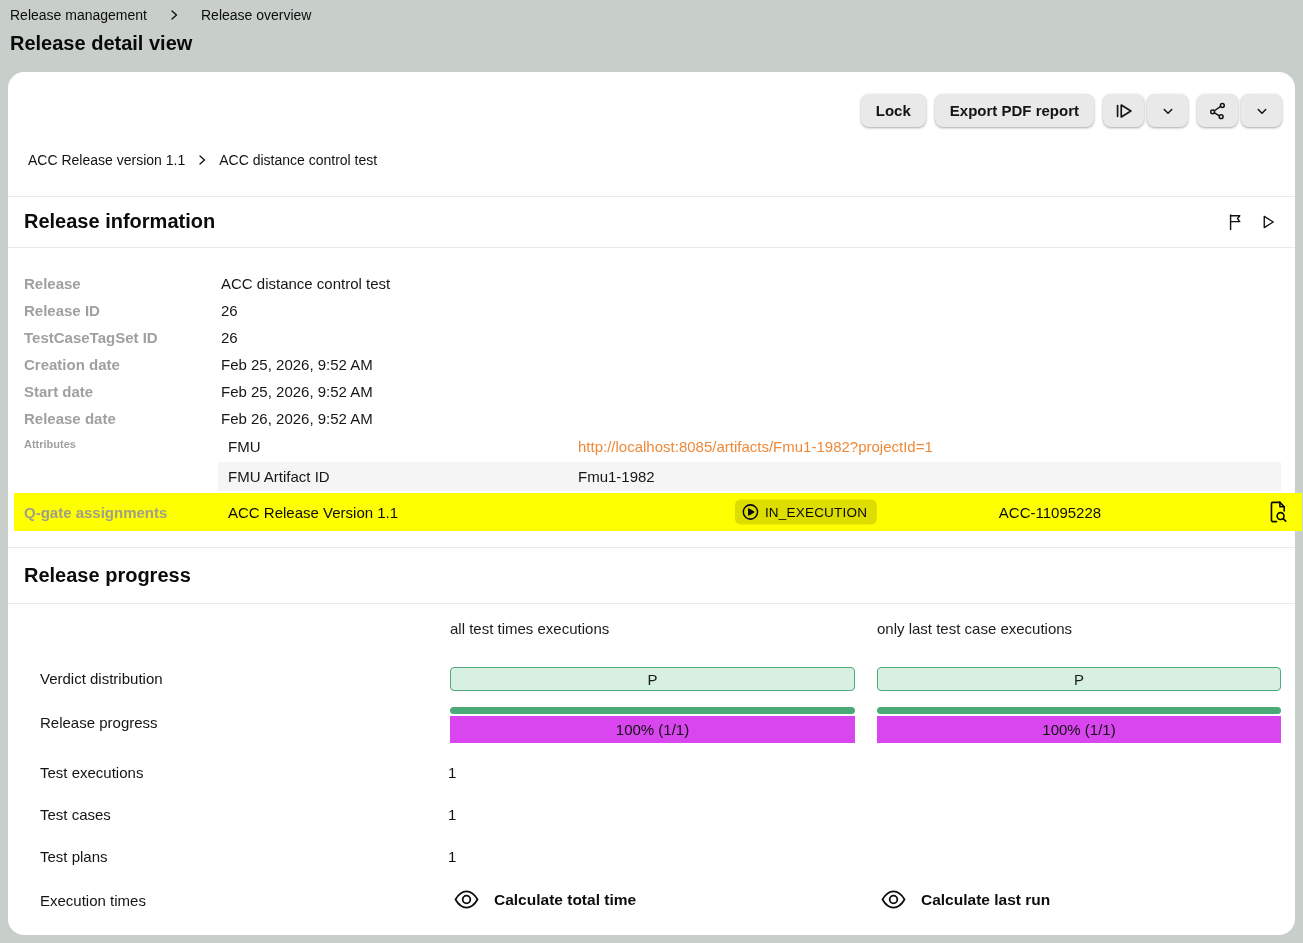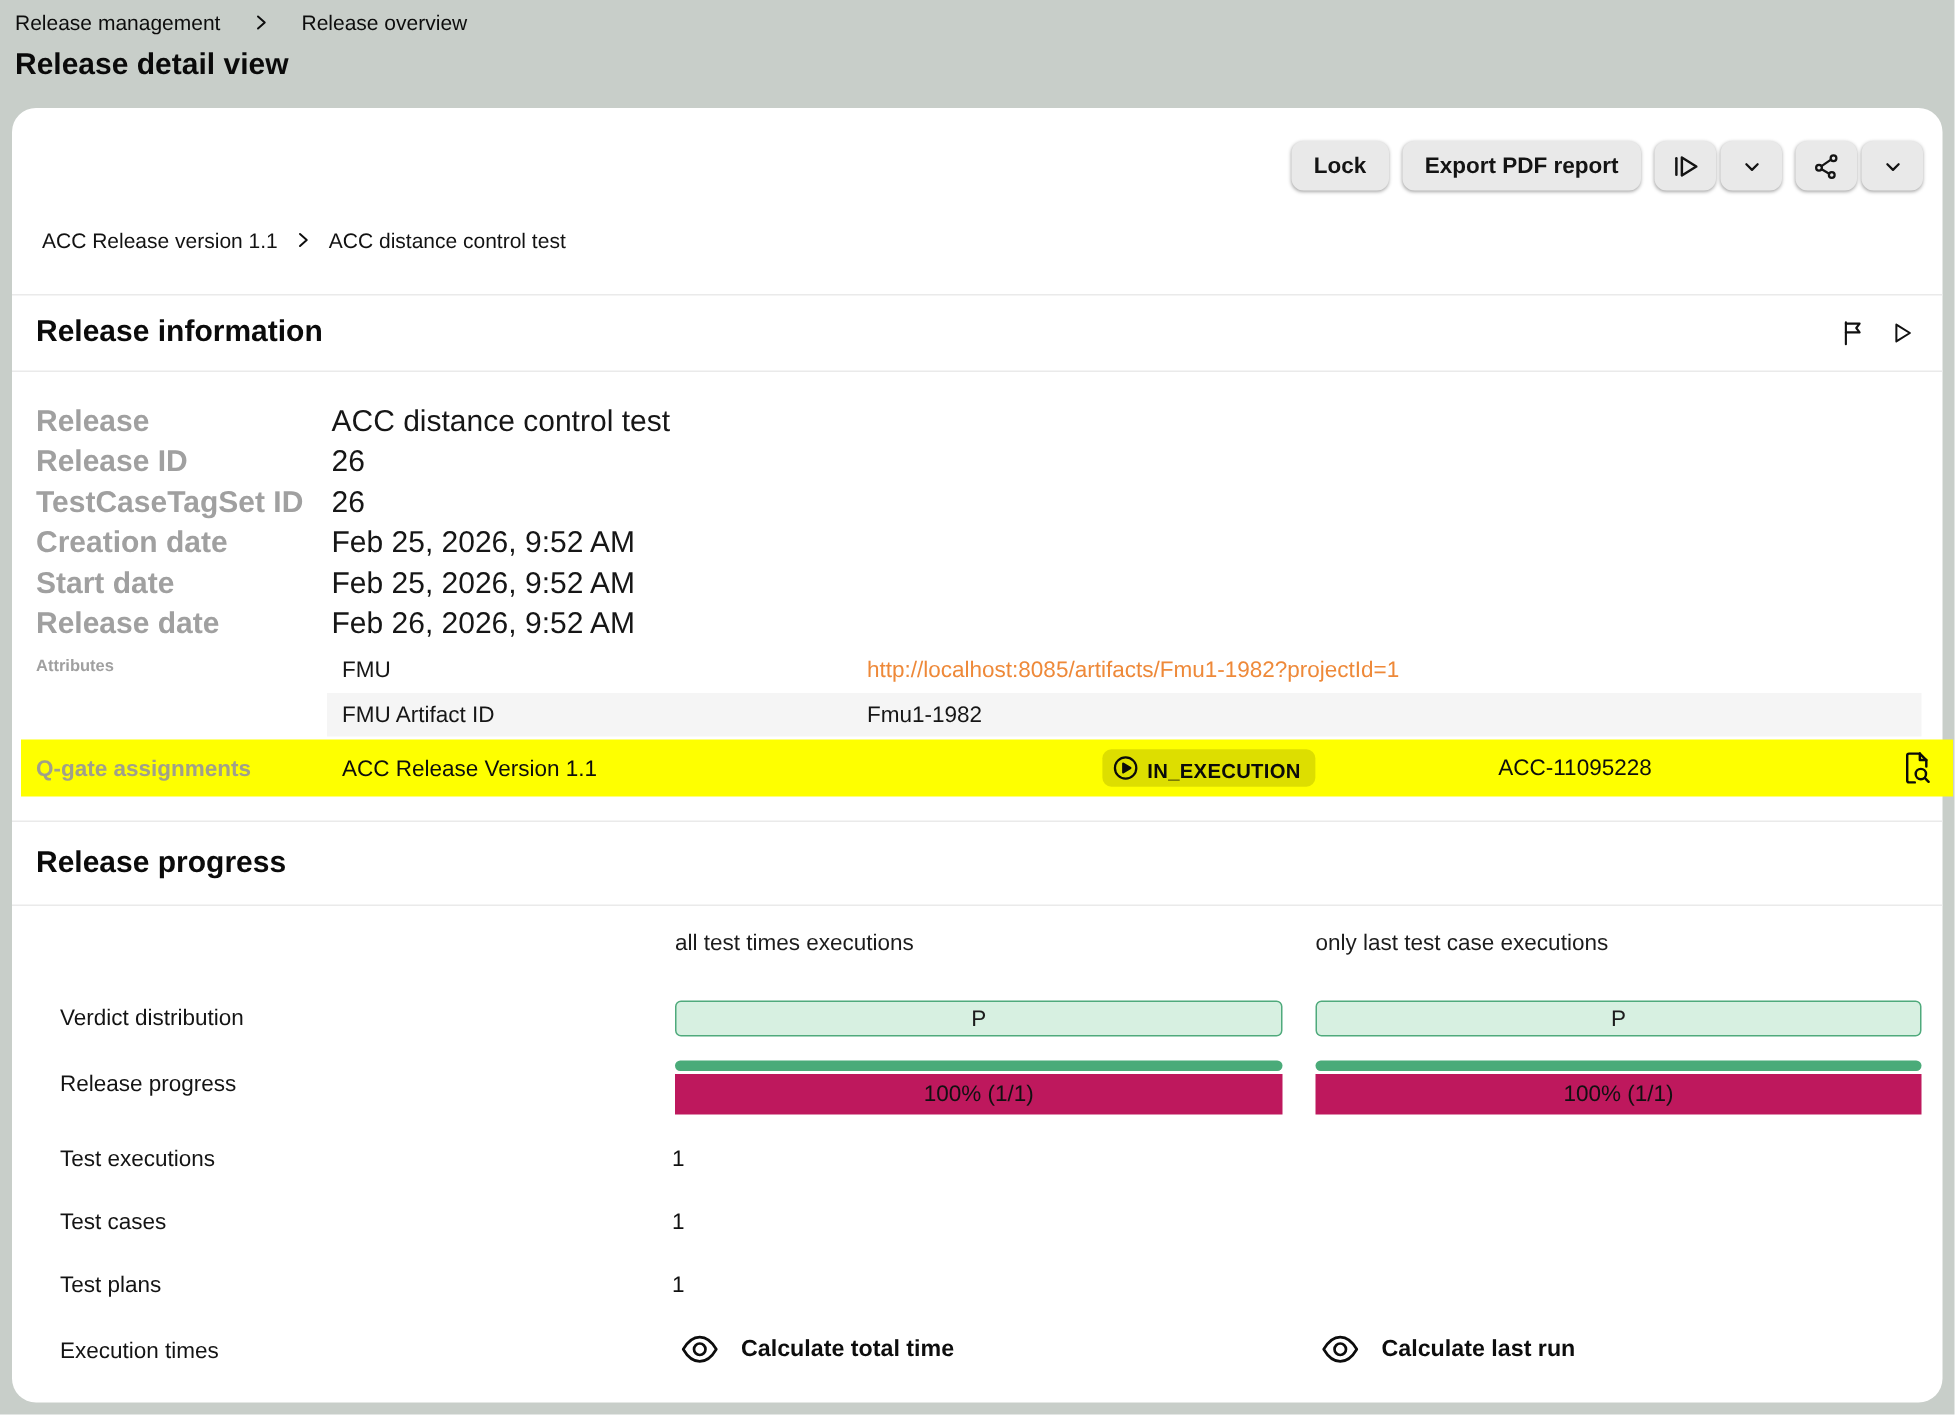--- a/index.html
+++ b/index.html
@@ -41,58 +41,58 @@
   .crumb2 .crumb-item { cursor:pointer; }
 
   
   .sec-head { position:absolute; left:0; width:100%; display:flex; align-items:center; }
   .sec-head h2 { margin:0 0 0 16px; font-size:20px; font-weight:700; color:#0b0b0b; }
   .head-icons { position:absolute; right:18px; display:flex; gap:13px; align-items:center; }
   .icon-link { cursor:pointer; color:#111; background:none; border:none; padding:0; }
 
   
   .info-block { position:absolute; left:16px; top:198px; }
-  .info-row { display:flex; align-items:flex-start; height:27px; font-size:20px; }
+  .info-row { display:flex; align-items:center; height:27px; font-size:15px; }
   .info-label { width:197px; color:#a0a0a0; font-weight:700; }
   .info-value { color:#161616; }
 
   .attr-label { position:absolute; left:16px; top:366px; font-size:11px; color:#a0a0a0; font-weight:700; }
   .attr-table { position:absolute; left:210px; top:359px; width:1063px; font-size:15px; }
   .attr-row { display:flex; align-items:center; height:31px; padding-left:10px; }
   .attr-row.alt { background:#f5f5f5; height:29px; }
   .attr-name { width:350px; color:#161616; }
   .attr-value { color:#161616; }
   a.link { color:#ee8939; text-decoration:none; cursor:pointer; }
 
   
   .qgate-row { position:absolute; left:6px; top:421px; width:1288px; height:38px;
                background:#feff00; }
   .qgate-label { position:absolute; left:10px; top:0; height:100%; display:flex; align-items:center;
                  font-size:15px; font-weight:700; color:#a0a08a; }
   .qgate-name { position:absolute; left:214px; top:0; height:100%; display:flex; align-items:center;
                 font-size:15px; color:#0d0d0d; }
   .qgate-badge { position:absolute; left:792px; top:50%; transform:translate(-50%,-50%);
-                 display:inline-flex; align-items:flex-end; gap:5px;
+                 display:inline-flex; align-items:center; gap:5px;
                  background:rgba(0,0,0,0.13); border-radius:6px; padding:3px 10px 3px 6px;
-                 font-size:13.5px; font-weight:700; color:#0a0a0a; letter-spacing:.2px; }
+                 font-size:13.5px; font-weight:400; color:#0a0a0a; letter-spacing:.2px; }
   .qgate-ticket { position:absolute; left:1036px; top:50%; transform:translate(-50%,-50%);
                   font-size:15px; color:#0d0d0d; }
   .qgate-doc-btn { position:absolute; right:13px; top:50%; transform:translateY(-50%);
                    background:none; border:none; padding:0; cursor:pointer; color:#0a0a0a; }
 
   
   .col-head { position:absolute; top:548px; font-size:15px; color:#1c1c1c; }
   .col1 { left:442px; width:405px; }
   .col2 { left:869px; width:404px; }
   .row-label { position:absolute; left:32px; font-size:15px; color:#141414; }
   .verdict-bar { position:absolute; top:595px; height:24px; border:1px solid #4faa7c; background:#d7f0e1;
                  border-radius:4px; display:flex; align-items:center; justify-content:center;
                  font-size:15px; color:#1c1c1c; }
   .prog-green { position:absolute; top:635px; height:7px; border-radius:3.5px; background:#4aab79; }
-  .prog-blue  { position:absolute; top:644px; height:27px; background:#be185d;
+  .prog-blue  { position:absolute; top:644px; height:27px; background:#d946ef;
                 display:flex; align-items:center; justify-content:center; font-size:15px; color:#111; }
   .count-value { position:absolute; left:440px; font-size:15px; color:#111; }
   .calc-btn { position:absolute; top:814px; display:flex; align-items:center; gap:14px;
               background:none; border:none; padding:0; cursor:pointer;
               font-family:"Liberation Sans", sans-serif; font-size:15.5px; font-weight:700; color:#0d0d0d; }
 </style>
 </head>
 <body>
 
 <div class="page-header">

